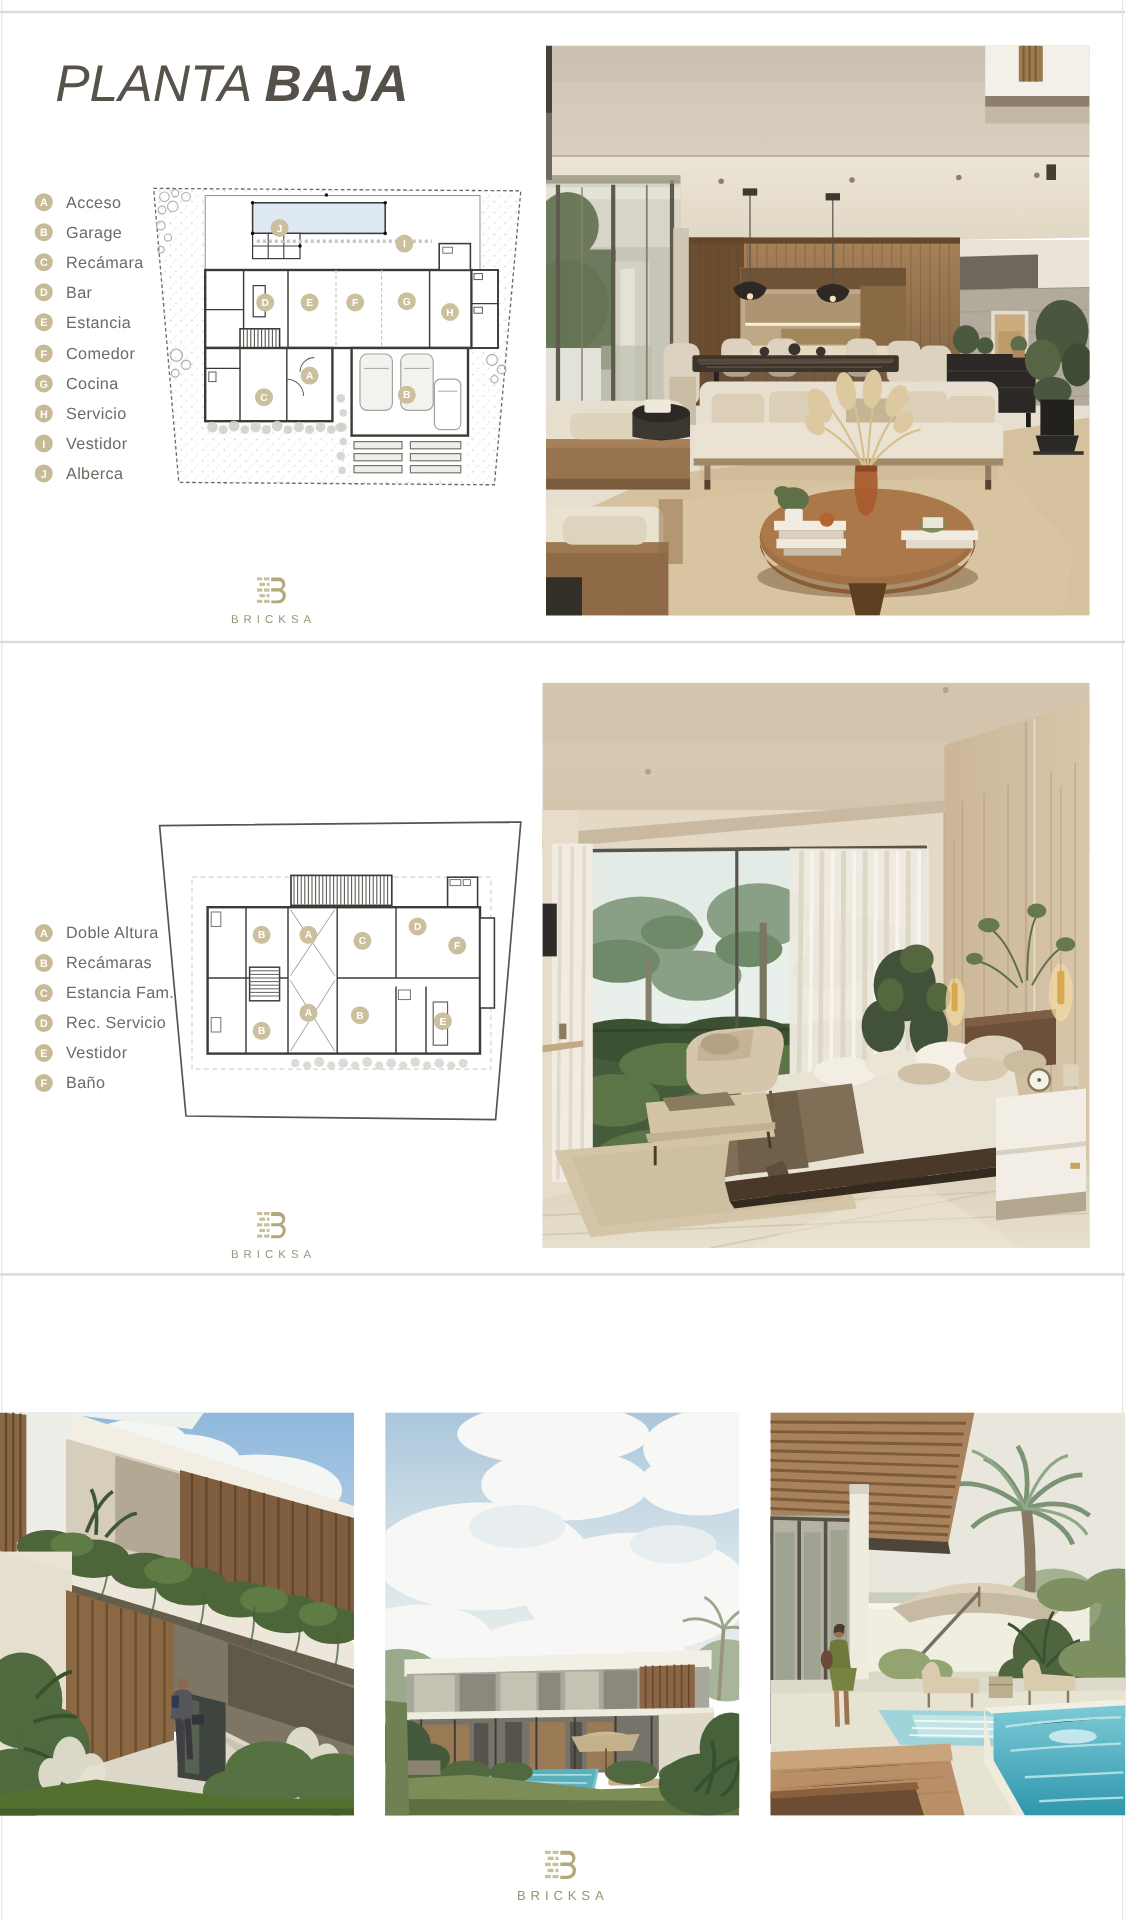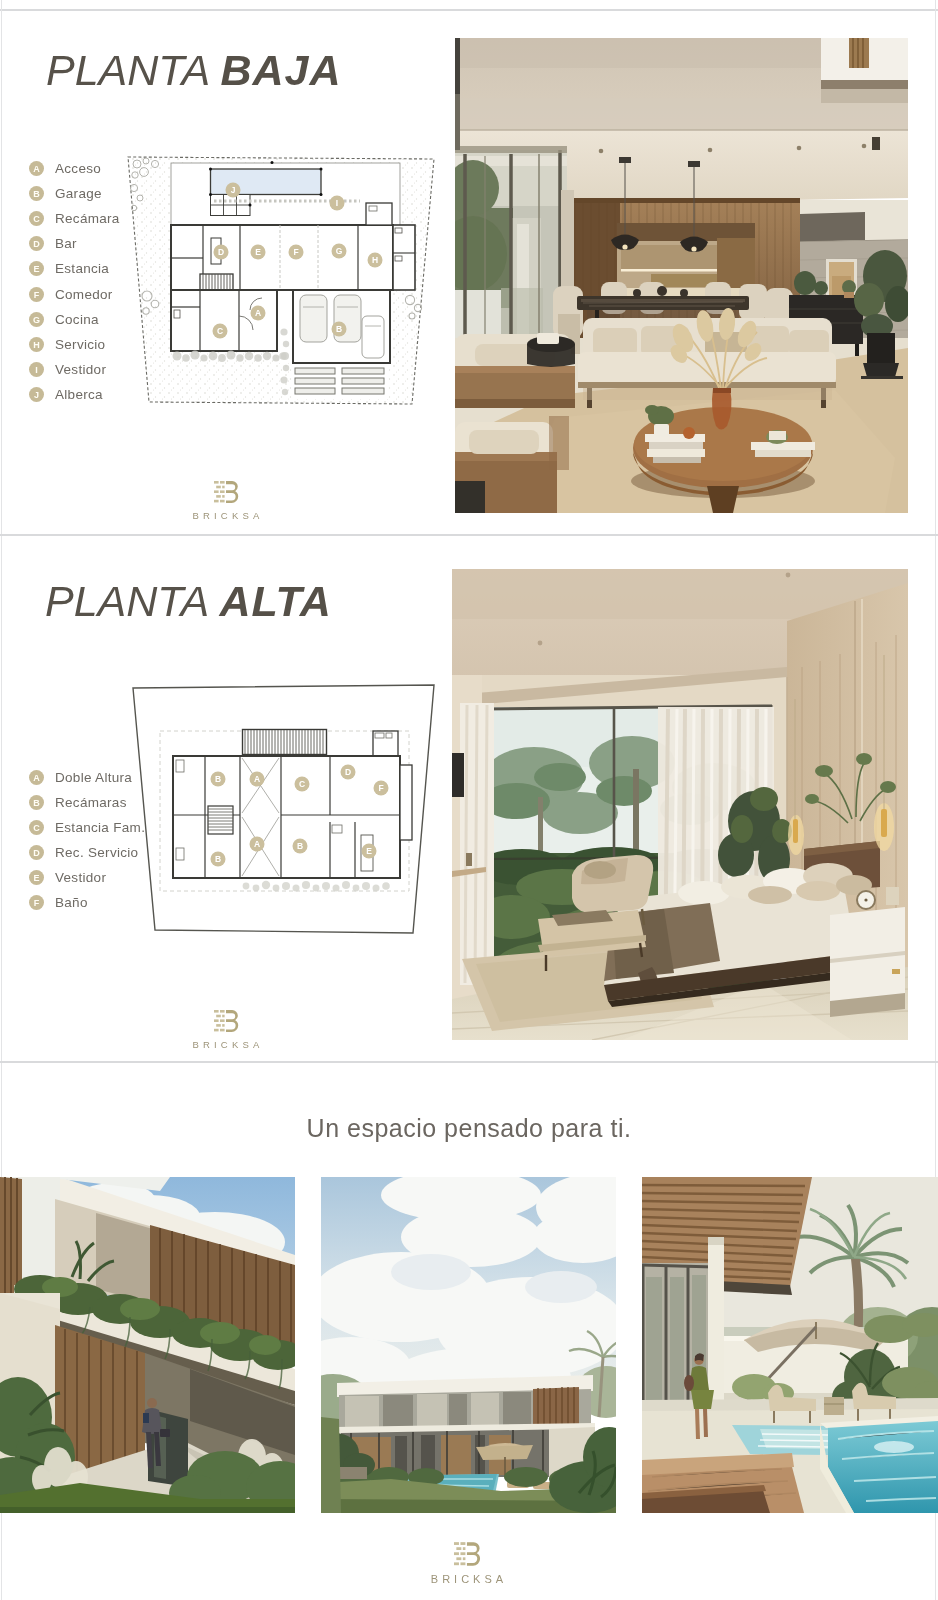--- a/index.html
+++ b/index.html
@@ -565,21 +565,20 @@
 <ellipse cx="224" cy="316" rx="7" ry="10" transform="rotate(-40 224 316)"></ellipse>
 <ellipse cx="298" cy="314" rx="7" ry="10" transform="rotate(40 298 314)"></ellipse>
 </g>
 <path d="M258,350 q-3,22 3,38 q5,7 11,0 q7,-16 3,-38 z" fill="#a85a2e" opacity="0.92"></path>
 <rect x="258" y="350" width="18" height="5" fill="#8a4825"></rect>
 </svg>
 </div>
 
 <div class="hline" style="top:534px;height:2px;"></div>
 
-<div class="title" style="left:45px;top:577px;">PLANTA <b>ALTA</b></div>
 
 <div id="leg2">
 
 <div class="leg" style="left:29px;top:770px;">
         <div class="badge">A</div>
         <div class="ltxt">Doble Altura</div>
       </div>
 
 <div class="leg" style="left:29px;top:795px;">
         <div class="badge">B</div>
@@ -974,21 +973,20 @@
 <polygon points="86,376 194,366 194,372 88,383" fill="#c2b291"></polygon>
 <g stroke="#4a3a28" stroke-width="2.4">
           <line x1="94" y1="386" x2="94" y2="402"></line>
           <line x1="188" y1="374" x2="190" y2="388"></line>
         </g>
 </svg>
 </div>
 
 <div class="hline" style="top:1061px;height:2px;"></div>
 
-<div class="abs" style="left:0;top:1114px;width:938px;text-align:center;font-size:25px;color:#6b6660;letter-spacing:0.5px;">Un espacio pensado para ti.</div>
 
 <div class="abs" style="left:0px;top:1177px;">
 <svg width="295" height="336" viewBox="0 0 295 336">
 <defs>
 <linearGradient id="xsky" x1="0" y1="0" x2="0" y2="1">
             <stop offset="0" stop-color="#8fb8dc"></stop>
             <stop offset="1" stop-color="#c8dcea"></stop>
           </linearGradient>
 </defs>
 

